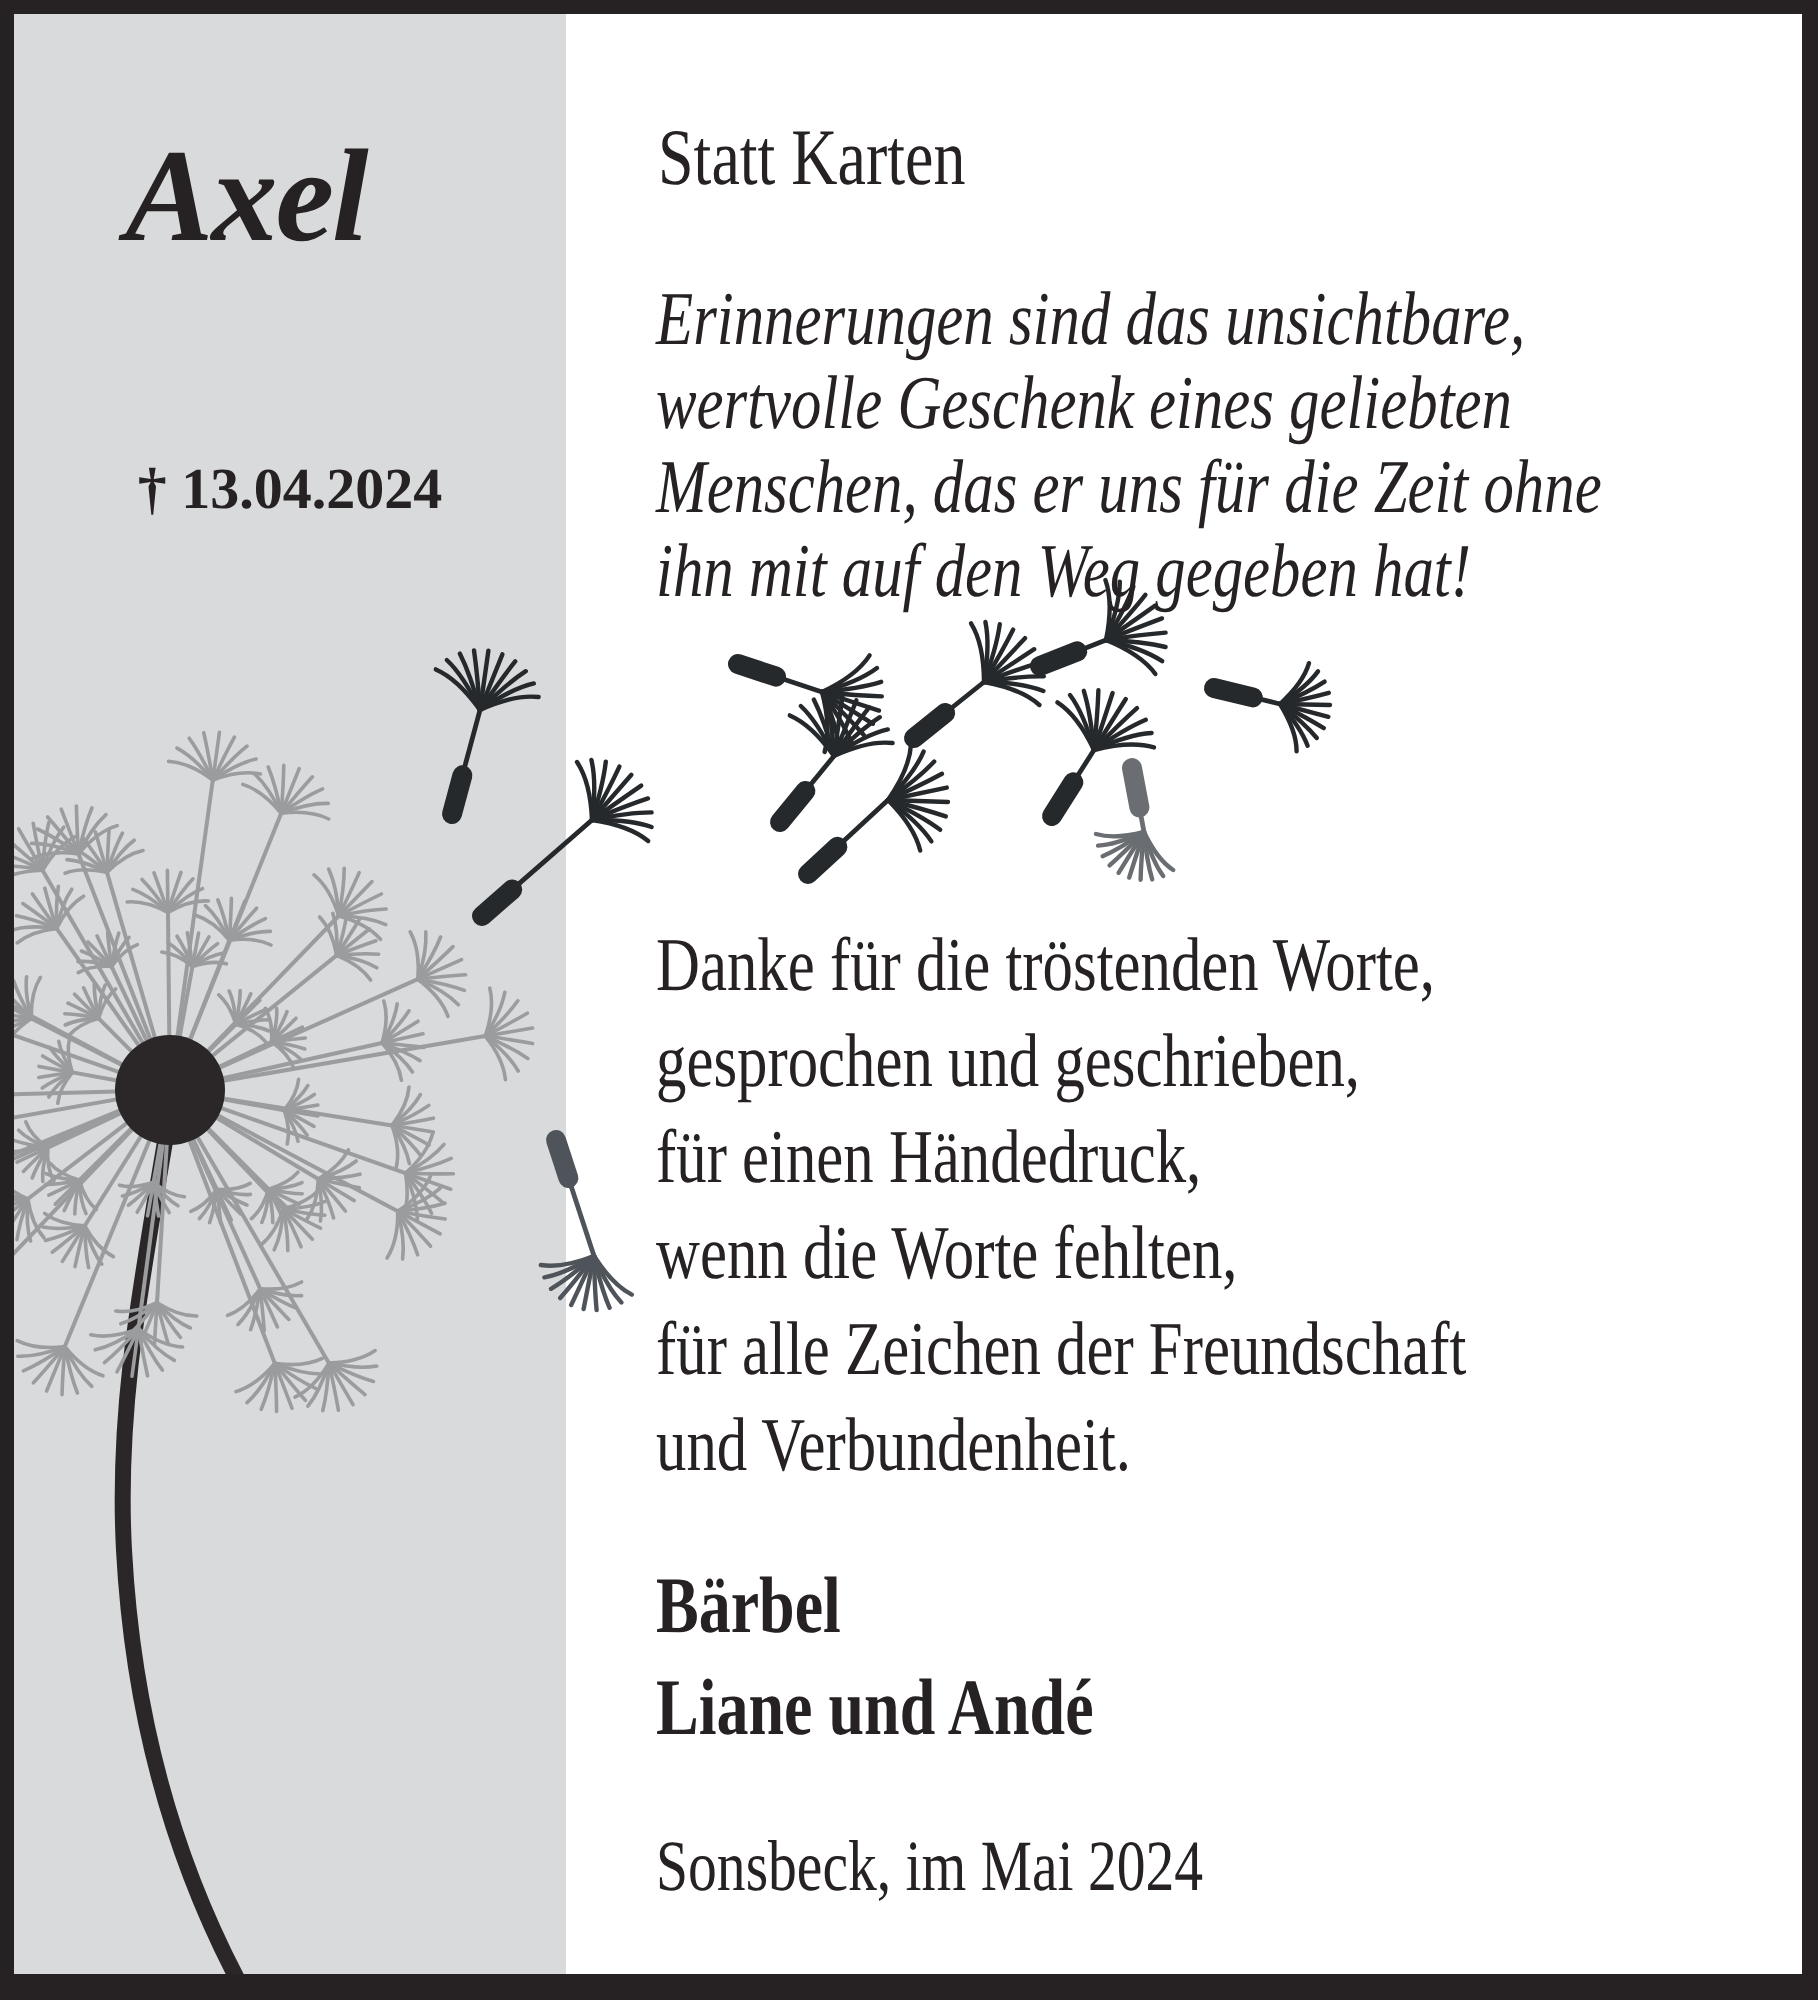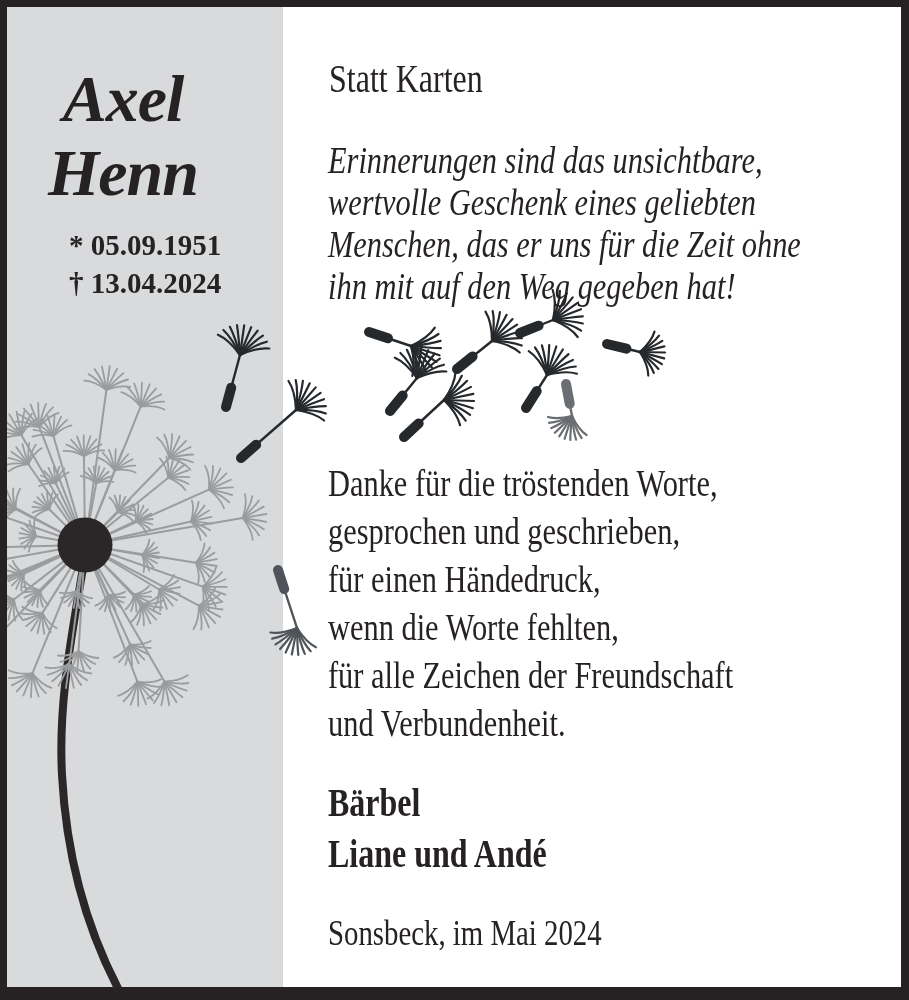--- a/index.html
+++ b/index.html
@@ -670,25 +670,23 @@
         <path d="M297,628 Q290.6,641.9 285.6,652.5" fill="none" stroke="#4f545a" stroke-width="2.2" stroke-linecap="round"></path>
         <path d="M297,628 Q287.3,640.9 280.1,649.0" fill="none" stroke="#4f545a" stroke-width="2.2" stroke-linecap="round"></path>
         <path d="M297,628 Q284.5,639.1 275.5,644.4" fill="none" stroke="#4f545a" stroke-width="2.2" stroke-linecap="round"></path>
         <path d="M297,628 Q282.4,636.9 272.2,638.7" fill="none" stroke="#4f545a" stroke-width="2.2" stroke-linecap="round"></path>
         <path d="M297,628 Q281.1,634.3 270.4,632.5" fill="none" stroke="#4f545a" stroke-width="2.2" stroke-linecap="round"></path>
       </g>
   </svg>
 
   <div class="name">
     <div>Axel</div>
-    <div>Henn</div>
   </div>
 
   <div class="dates">
-    <div>* 05.09.1951</div>
     <div>† 13.04.2024</div>
   </div>
 
   <div class="statt rightcol-text">Statt Karten</div>
 
   <div class="quote rightcol-text">
     <div>Erinnerungen sind das unsichtbare,</div>
     <div>wertvolle Geschenk eines geliebten</div>
     <div>Menschen, das er uns für die Zeit ohne</div>
     <div>ihn mit auf den Weg gegeben hat!</div>

